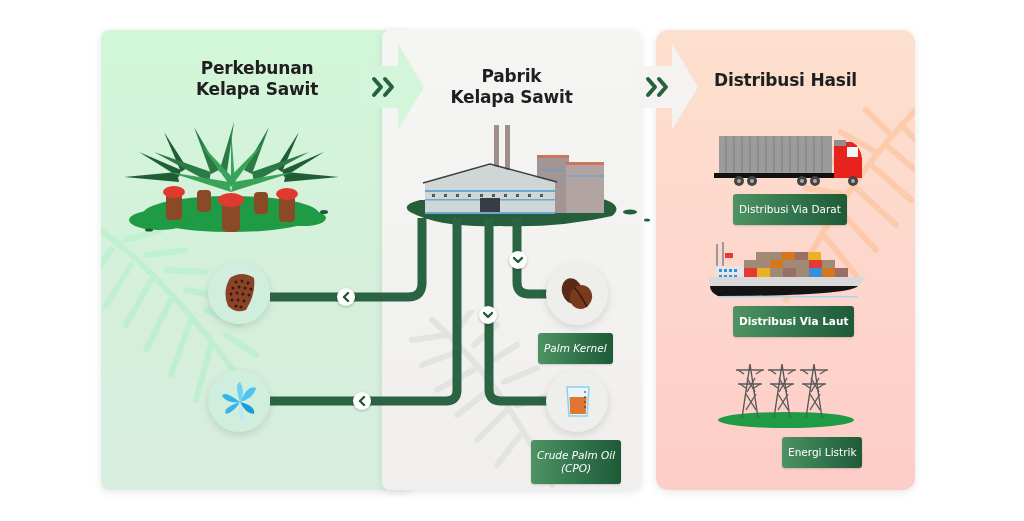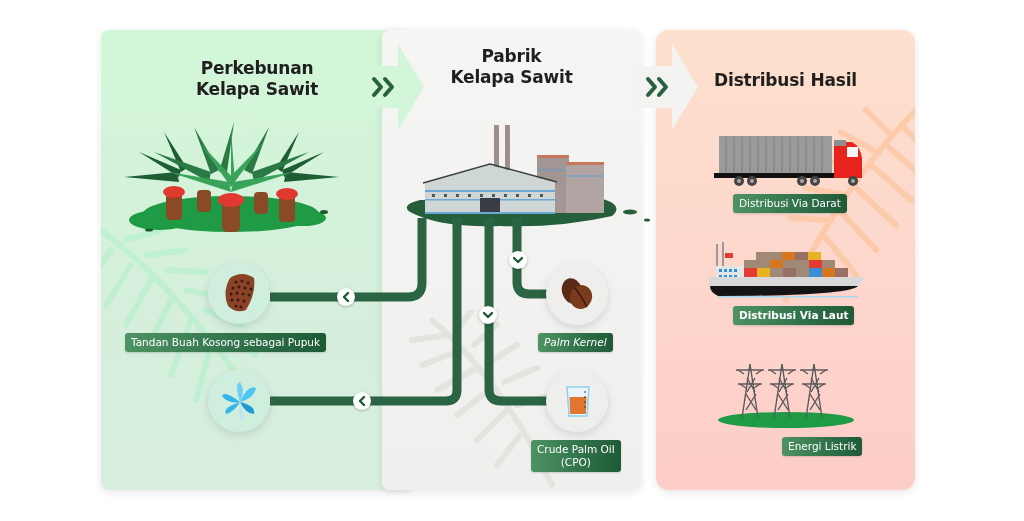--- a/index.html
+++ b/index.html
@@ -15,30 +15,30 @@
   .panel-1 { left: 101px; width: 312px; background: linear-gradient(180deg, #d2f7d8 0%, #d5efdc 60%, #d8eedf 100%); }
   .panel-2 { left: 382px; width: 259px; background: linear-gradient(180deg, #f5f5f3 0%, #f0efed 100%); }
   .panel-3 { left: 656px; width: 259px; background: linear-gradient(180deg, #fde0cd 0%, #fdd5cc 60%, #fdcdc8 100%); border-radius: 12px; }
 
   .panel-title {
     position: absolute; width: 100%; text-align: center;
     font-weight: bold; color: #1f1f1f; font-size: 17px; line-height: 21px;
     letter-spacing: -0.2px;
   }
   .panel-1 .panel-title { top: 28px; }
-  .panel-2 .panel-title { top: 16px; }
+  .panel-2 .panel-title { top: 36px; }
   .panel-3 .panel-title { top: 40px; }
 
   .arrow-conn { position: absolute; top: 44px; width: 70px; height: 86px; }
   .arrow-1 { left: 360px; }
   .arrow-2 { left: 634px; }
 
   .label-pill {
     position: absolute; color: #ffffff; font-size: 10.5px; line-height: 13px;
-    padding: 3px 6px; border-radius: 3px; text-align: center; white-space: nowrap;
+    padding: 9px 6px; border-radius: 3px; text-align: center; white-space: nowrap;
     background: linear-gradient(90deg, #4e9363 0%, #2f7049 60%, #1f5a37 100%);
     box-shadow: 0 1px 2px rgba(0,0,0,0.15);
   }
 
   .node-circle {
     position: absolute; width: 62px; height: 62px; border-radius: 50%;
     box-shadow: 0 3px 8px rgba(0,0,0,0.12);
   }
   .node-circle.green { background: #cfeedd; }
   .node-circle.grey { background: #eeeeec; }
@@ -140,21 +140,20 @@
             <circle cx="21" cy="22" r="1.5"></circle>
             <circle cx="27" cy="23" r="1.5"></circle>
           <circle cx="10" cy="28" r="1.5"></circle>
             <circle cx="16" cy="28" r="1.5"></circle>
             <circle cx="22" cy="29" r="1.5"></circle>
           <circle cx="14" cy="34" r="1.5"></circle>
             <circle cx="19" cy="35" r="1.5"></circle>
         </g>
       </svg>
     </div>
-    <div class="label-pill" style="left:24px;top:303px;">Tandan Buah Kosong sebagai Pupuk</div>
 
     <div class="node-circle green" style="left:107px;top:340px;">
       <svg class="abs" style="left:12px;top:12px;" width="38" height="40" viewBox="0 0 38 40">
         <g fill="#2fb5ea">
           <path d="M20 20 Q28 2 36 6 Q34 16 20 20 Z" fill="#4fc4f0"></path>
           <path d="M20 20 Q14 2 20 0 Q26 8 20 20 Z" fill="#6fd0f4"></path>
           <path d="M20 20 Q4 8 2 14 Q8 22 20 20 Z"></path>
           <path d="M20 20 Q2 26 6 32 Q14 30 20 20 Z" fill="#39b4e6"></path>
           <path d="M20 20 Q36 24 34 32 Q26 32 20 20 Z" fill="#1e9bd6"></path>
           <path d="M20 20 Q18 34 22 40 Q26 34 20 20 Z" fill="#bfe6f7"></path>
@@ -269,21 +268,21 @@
       <path d="M3 3 L25 3 L23 32 L5 32 Z" fill="#e9f5fb" stroke="#8fd0ee" stroke-width="1.5"></path>
       <path d="M5.5 13 L22.5 13 L21.8 30 L6.2 30 Z" fill="#e07630"></path>
       <g stroke="#333" stroke-width="1">
           <line x1="20" y1="8" x2="22" y2="8"></line>
           <line x1="20" y1="13" x2="22" y2="13"></line>
           <line x1="20" y1="18" x2="22" y2="18"></line>
           <line x1="20" y1="23" x2="22" y2="23"></line>
         </g>
     </svg>
   </div>
-  <div class="label-pill" style="left:531px;top:440px;line-height:13px;">
+  <div class="label-pill" style="left:531px;top:440px;line-height:13px;font-style:italic;">
     <div>Crude Palm Oil</div>
     <div>(CPO)</div>
   </div>
 
   <div class="panel panel-3">
     <svg class="abs" style="left:70px;top:60px;" width="200" height="220" viewBox="0 0 200 220">
       <g stroke="#fcc7a3" stroke-width="6" stroke-linecap="round" fill="none" opacity="0.8">
         <path d="M190 20 Q120 90 60 210"></path>
         <path d="M175 35 L200 60"></path>
           <path d="M160 55 L195 85"></path>

